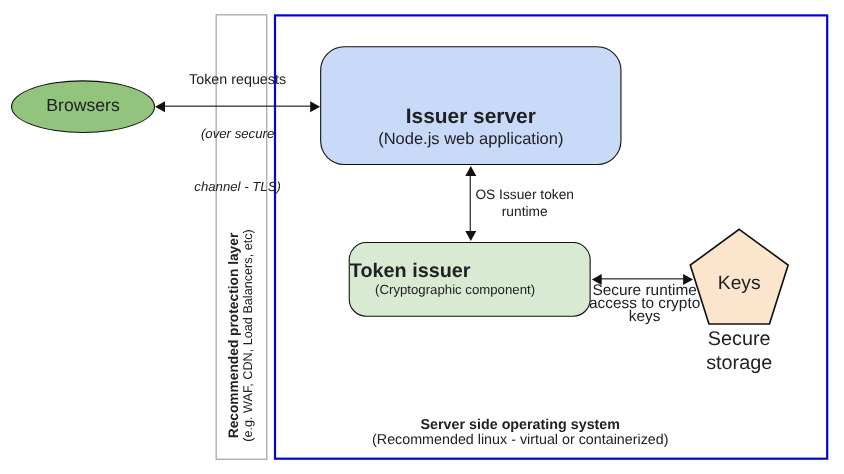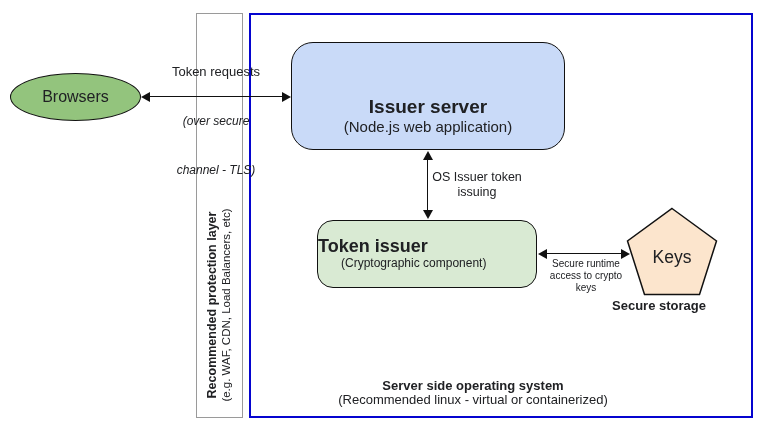--- a/index.html
+++ b/index.html
@@ -95,22 +95,22 @@
     text-align: center;
     font-size: 17.5px;
   }
 
   
   .label { position: absolute; text-align: center; z-index: 3; }
   .lbl-token-requests { left: 147px; top: 64px; width: 138px; }
   .lbl-token-requests .l1 { font-size: 13px; line-height: 15px; display: block; }
   .lbl-token-requests .l2 { font-size: 12px; line-height: 12.5px; font-style: italic; display: block; margin-top: 36px; }
   .lbl-os-token { left: 419px; top: 170px; width: 116px; font-size: 12.5px; line-height: 15px; text-align: center; }
-  .lbl-secure-runtime { left: 533px; top: 258px; width: 106px; font-size: 10px; line-height: 11.8px; }
-  .lbl-secure-storage { left: 598px; top: 298px; width: 122px; font-weight: bold; font-size: 13px; }
+  .lbl-secure-runtime { left: 533px; top: 258px; width: 106px; font-size: 14px; line-height: 11.8px; }
+  .lbl-secure-storage { left: 611px; top: 298px; width: 122px; font-weight: normal; font-size: 18px; }
   .lbl-os-footer { left: 323px; top: 379px; width: 300px; line-height: 13.5px; }
   .lbl-os-footer .t { font-weight: bold; font-size: 13px; display: block; }
   .lbl-os-footer .s { font-size: 13px; display: block; }
 
   
   .arrow { position: absolute; z-index: 2; }
   .shaft { position: absolute; background: #111; }
   .ah { position: absolute; width: 0; height: 0; }
   .arrow-h .shaft { left: 7px; right: 7px; top: 4.75px; height: 1.5px; }
   .arrow-h .ah-left  { left: 0; top: 0.5px; border-top: 5px solid transparent; border-bottom: 5px solid transparent; border-right: 9px solid #111; }
@@ -160,21 +160,21 @@
     <span class="s">(Node.js web application)</span>
   </div>
 
   <div class="arrow arrow-v" id="arrow-issuer-token">
     <div class="shaft"></div>
     <div class="ah ah-up"></div>
     <div class="ah ah-down"></div>
   </div>
   <div class="label lbl-os-token">
     <span>OS Issuer token</span><br>
-    <span>issuing</span>
+    <span>runtime</span>
   </div>
 
   <div class="token-box">
     <span class="t">Token issuer</span>
     <span class="s">(Cryptographic component)</span>
   </div>
 
   <div class="arrow arrow-h" id="arrow-token-keys">
     <div class="shaft"></div>
     <div class="ah ah-left"></div>

